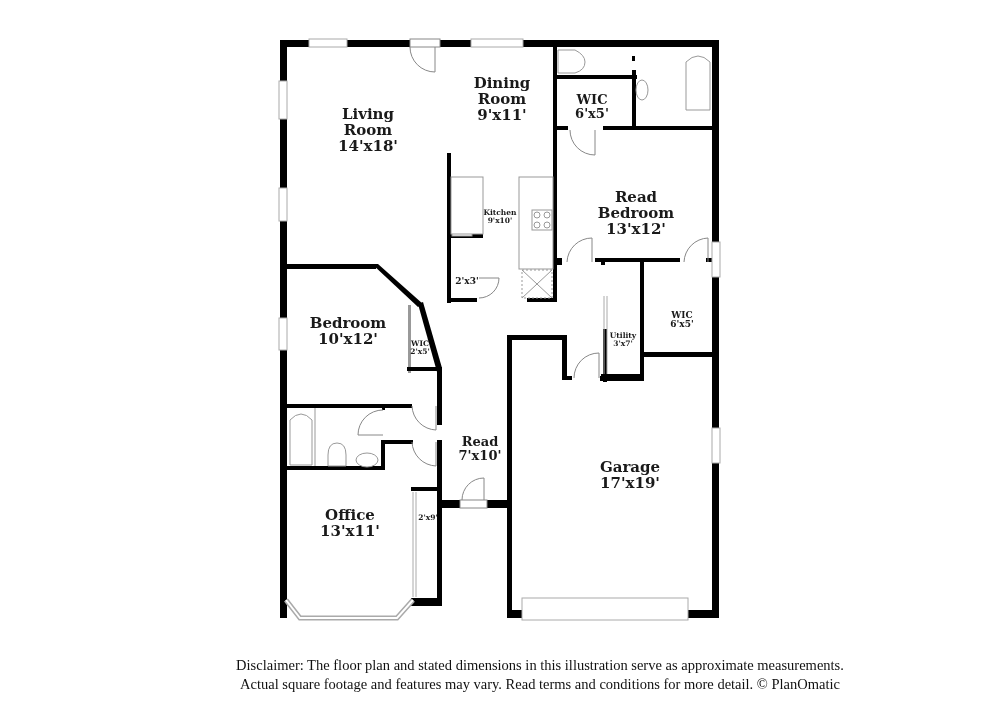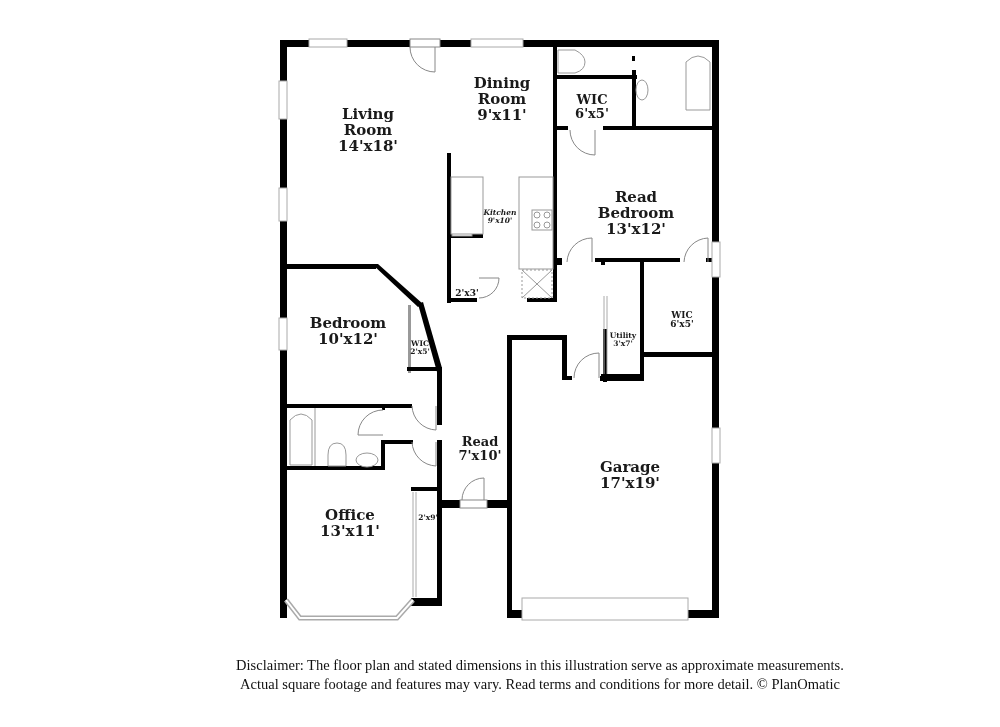--- a/index.html
+++ b/index.html
@@ -162,25 +162,25 @@
 <div class="room-label lg" style="left:368px; top:107px;">
   <div>Living</div>
   <div>Room</div>
   <div>14'x18'</div>
 </div>
 <div class="room-label lg" style="left:502px; top:76px;">
   <div>Dining</div>
   <div>Room</div>
   <div>9'x11'</div>
 </div>
-<div class="room-label xs" style="left:500px; top:209px;font-style:italic;">
+<div class="room-label xs" style="left:500px; top:209px;">
   <div>Kitchen</div>
   <div>9'x10'</div>
 </div>
-<div class="room-label sm" style="left:467px; top:277px;margin-top:12px;">
+<div class="room-label sm" style="left:467px; top:277px;">
   <div>2'x3'</div>
 </div>
 <div class="room-label md" style="left:592px; top:93px;">
   <div>WIC</div>
   <div>6'x5'</div>
 </div>
 <div class="room-label lg" style="left:636px; top:190px;">
   <div>Read</div>
   <div>Bedroom</div>
   <div>13'x12'</div>

